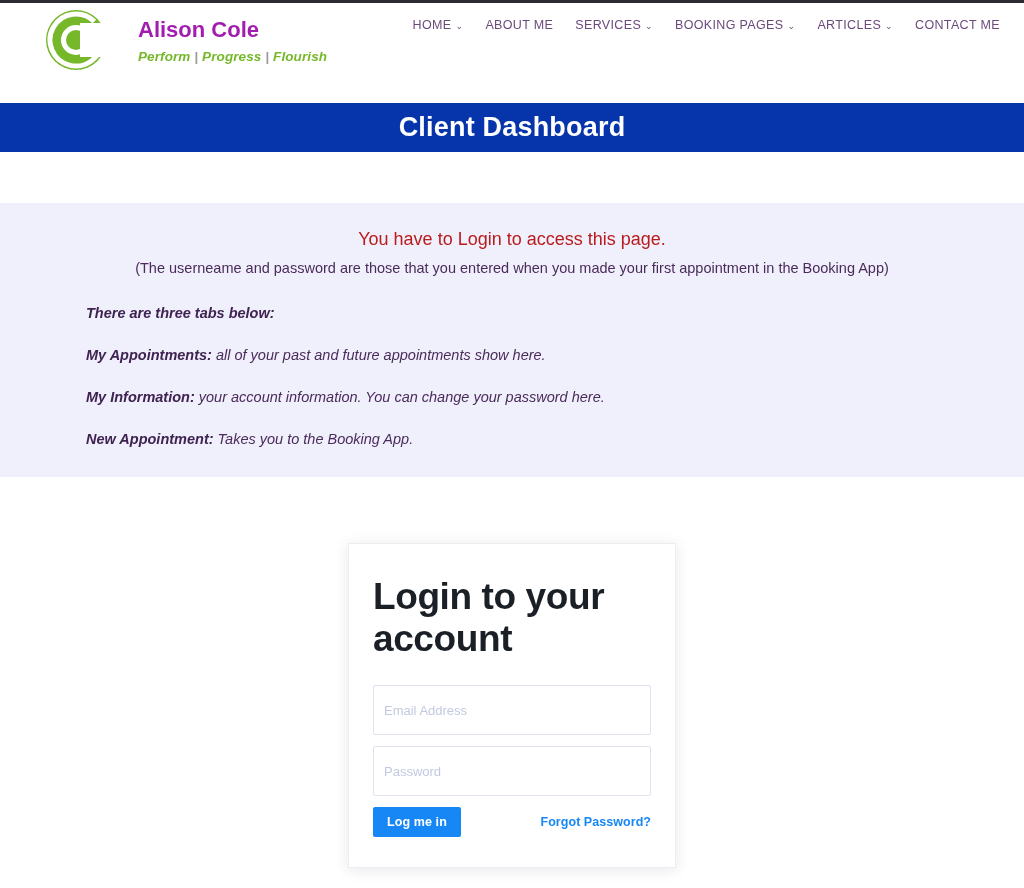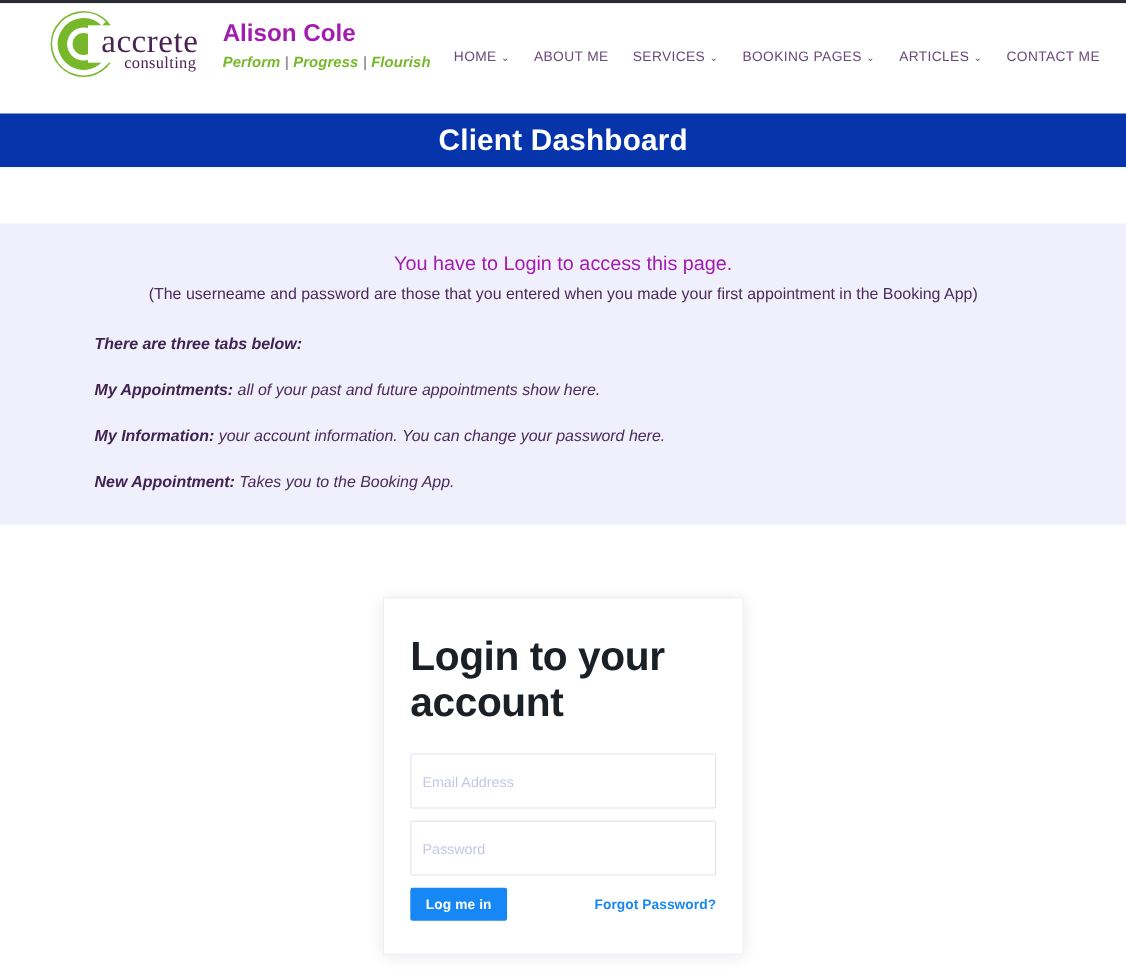--- a/index.html
+++ b/index.html
@@ -79,21 +79,21 @@
     margin: 0;
     letter-spacing: .1px;
     font-style: italic;
   }
   .brand-tagline .sep { color: #9b9b9b; font-weight: bold; }
 
   
   .main-nav {
     position: absolute;
     right: 24px;
-    top: 41px;
+    top: 15px;
     display: flex;
     align-items: center;
     gap: 22px;
   }
   .nav-item {
     font-size: 12.5px;
     color: #6b4a7a;
     letter-spacing: .35px;
     white-space: nowrap;
     display: inline-flex;
@@ -129,21 +129,21 @@
   .gap-white { height: 51px; background: #ffffff; }
 
   
   .notice {
     background: #f0effc;
     padding: 26px 0 28px 0;
   }
   .notice-line-1 {
     text-align: center;
     font-size: 18px;
-    color: #a21caf;
+    color: #b91c1c;
     margin: 0 0 10px 0;
   }
   .notice-line-2 {
     text-align: center;
     font-size: 14.5px;
     color: #4a2c5a;
     margin: 0 0 28px 0;
   }
   .tabs-info { padding-left: 86px; }
   .tabs-info p {
@@ -230,24 +230,20 @@
   <div class="brand">
     <div class="logo-mark">
       <svg width="72" height="62" viewBox="0 0 72 62" xmlns="http://www.w3.org/2000/svg">
         <circle cx="32" cy="31" r="30" fill="#76b82a"></circle>
         <path d="M58 31 a26 26 0 1 1 -7.6 -18.4" fill="none" stroke="#ffffff" stroke-width="5"></path>
         <path d="M60 31 a20 20 0 1 0 6 -14.2" fill="none" stroke="#ffffff" stroke-width="0"></path>
         <circle cx="32" cy="31" r="15" fill="#ffffff"></circle>
         <circle cx="32" cy="31" r="10" fill="#76b82a"></circle>
         <rect x="36" y="14" width="36" height="34" fill="#ffffff"></rect>
       </svg>
-    </div>
-    <div class="logo-wordmark">
-      <span class="logo-accrete">accrete</span>
-      <span class="logo-consulting">consulting</span>
     </div>
 
     <div class="brand-text">
       <p class="brand-name">Alison Cole</p>
       <p class="brand-tagline">
         <span>Perform</span>
         <span class="sep">|</span>
         <span>Progress</span>
         <span class="sep">|</span>
         <span>Flourish</span>

